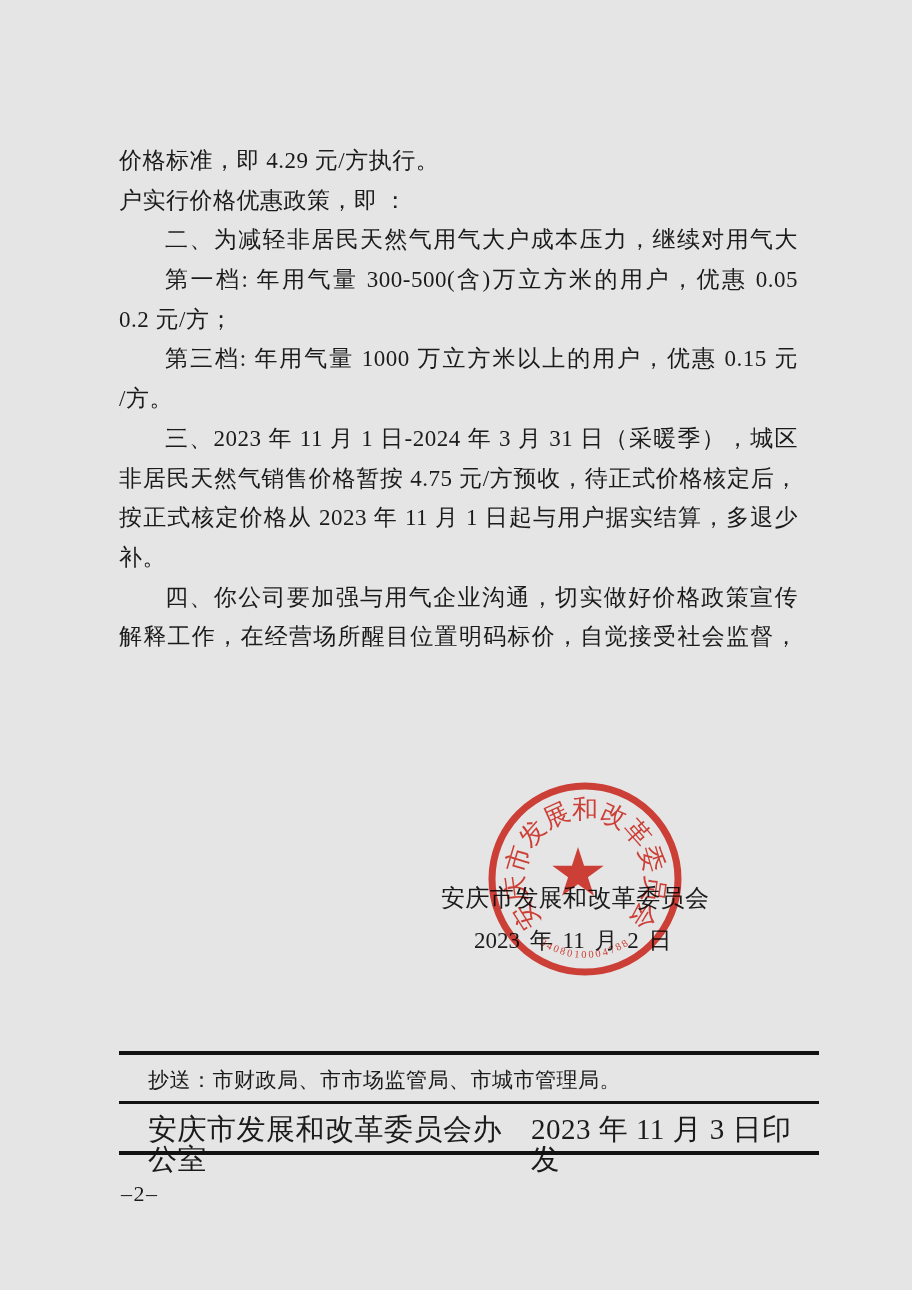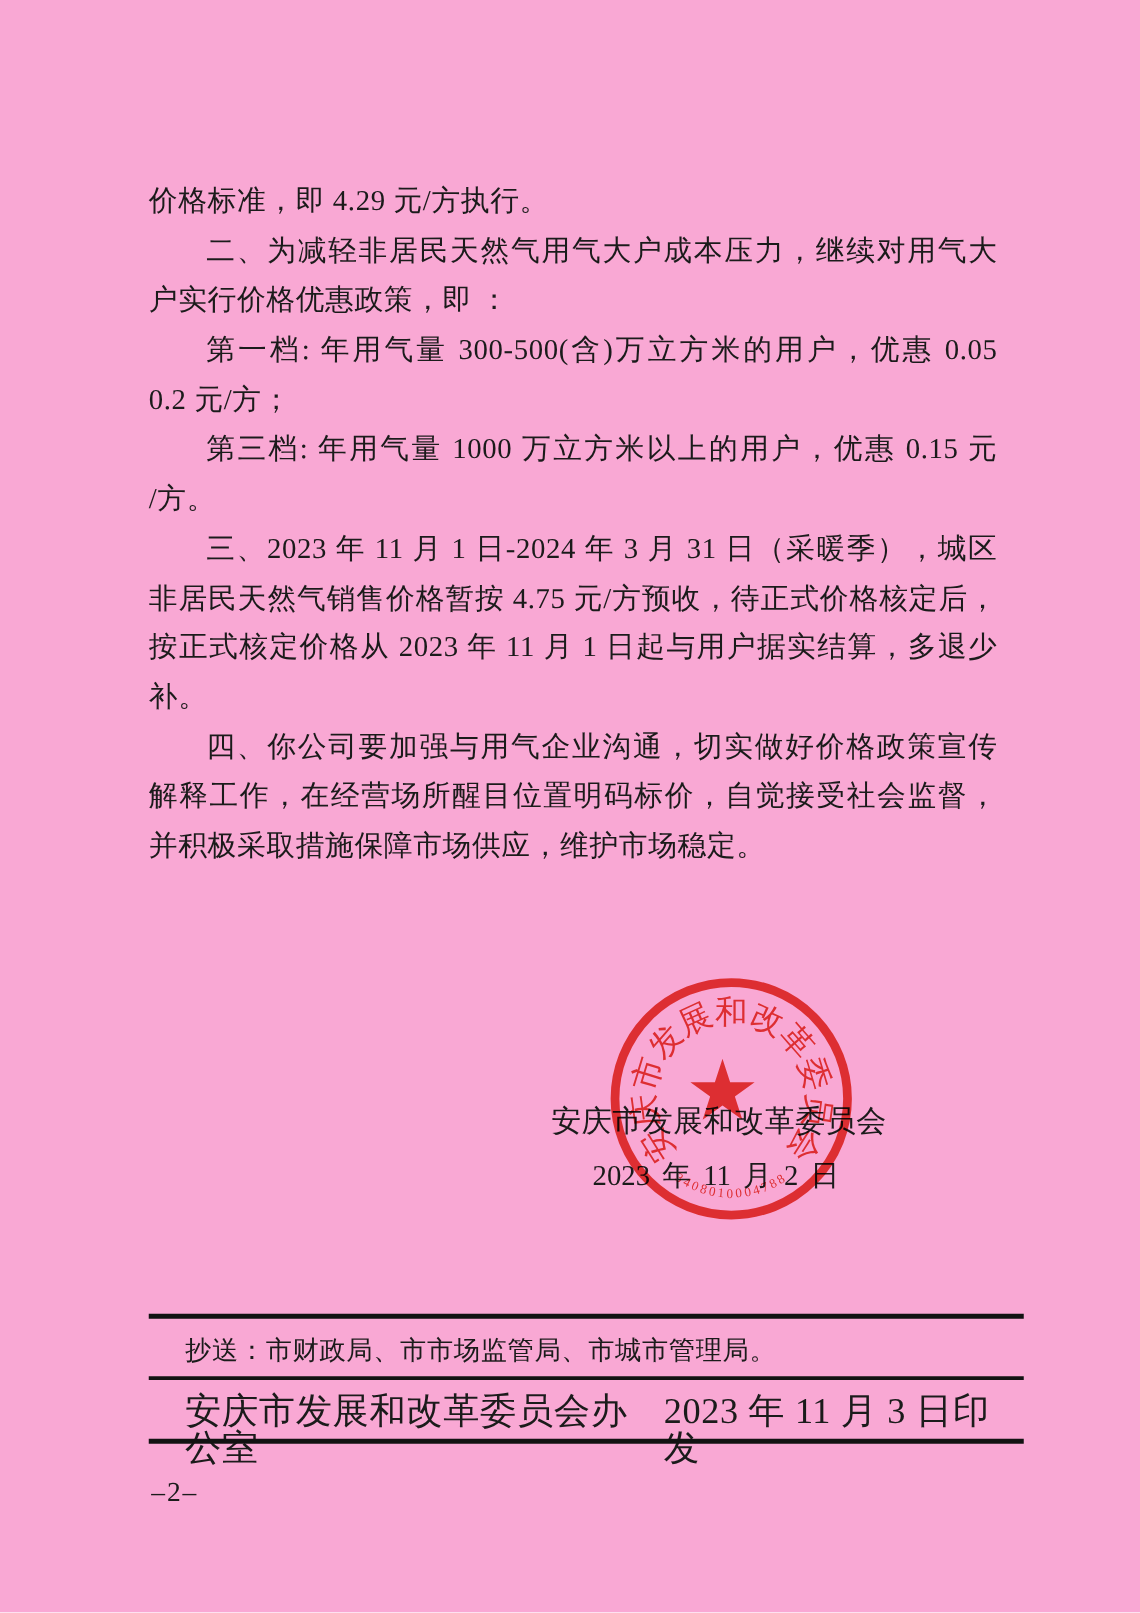--- a/index.html
+++ b/index.html
@@ -1,19 +1,19 @@
 <!DOCTYPE html>
 <html><head>
 <meta charset="utf-8">
 <style>
   html,body{margin:0;padding:0;background:#ffffff;}
   .page{
     position:relative;
     width:912px;height:1290px;
-    background:#f9a8d4;
+    background:#e5e5e5;
     color:#1b1b1b;
     font-family:"Liberation Serif","DejaVu Serif",serif;
     overflow:hidden;
   }
   
   .doc-body{
     position:absolute;left:119px;top:141px;width:679px;
   }
   .bline{
     height:39.7px;line-height:39.7px;
@@ -64,33 +64,32 @@
     font-size:22px;letter-spacing:1.5px;
   }
 </style>
 </head>
 <body>
 
 <div class="page">
 
   <div class="doc-body">
     <div class="bline">价格标准，即 4.29 元/方执行。</div>
+    <div class="bline">户实行价格优惠政策，即 ：</div>
     <div class="bline ind just">二、为减轻非居民天然气用气大户成本压力，继续对用气大</div>
-    <div class="bline">户实行价格优惠政策，即 ：</div>
     <div class="bline ind just">第一档: 年用气量 300-500(含)万立方米的用户，优惠 0.05</div>
     <div class="bline">0.2 元/方；</div>
     <div class="bline ind just">第三档: 年用气量 1000 万立方米以上的用户，优惠 0.15 元</div>
     <div class="bline">/方。</div>
     <div class="bline ind just">三、2023 年 11 月 1 日-2024 年 3 月 31 日（采暖季），城区</div>
     <div class="bline just">非居民天然气销售价格暂按 4.75 元/方预收，待正式价格核定后，</div>
     <div class="bline just">按正式核定价格从 2023 年 11 月 1 日起与用户据实结算，多退少</div>
     <div class="bline">补。</div>
     <div class="bline ind just">四、你公司要加强与用气企业沟通，切实做好价格政策宣传</div>
     <div class="bline just">解释工作，在经营场所醒目位置明码标价，自觉接受社会监督，</div>
-    <div class="bline">并积极采取措施保障市场供应，维护市场稳定。</div>
   </div>
 
   <div class="sig-name">安庆市发展和改革委员会</div>
   <div class="sig-date">2023 年 11 月 2 日</div>
 
   <div class="seal">
     <svg width="220" height="220" viewBox="-110 -110 220 220">
       <defs>
         <path id="arcMain" d="M -43.13 43.13 A 61 61 0 1 1 43.13 43.13" fill="none"></path>
         <path id="arcCode" d="M -71.6 33.4 A 79 79 0 0 0 71.6 33.4" fill="none"></path>

